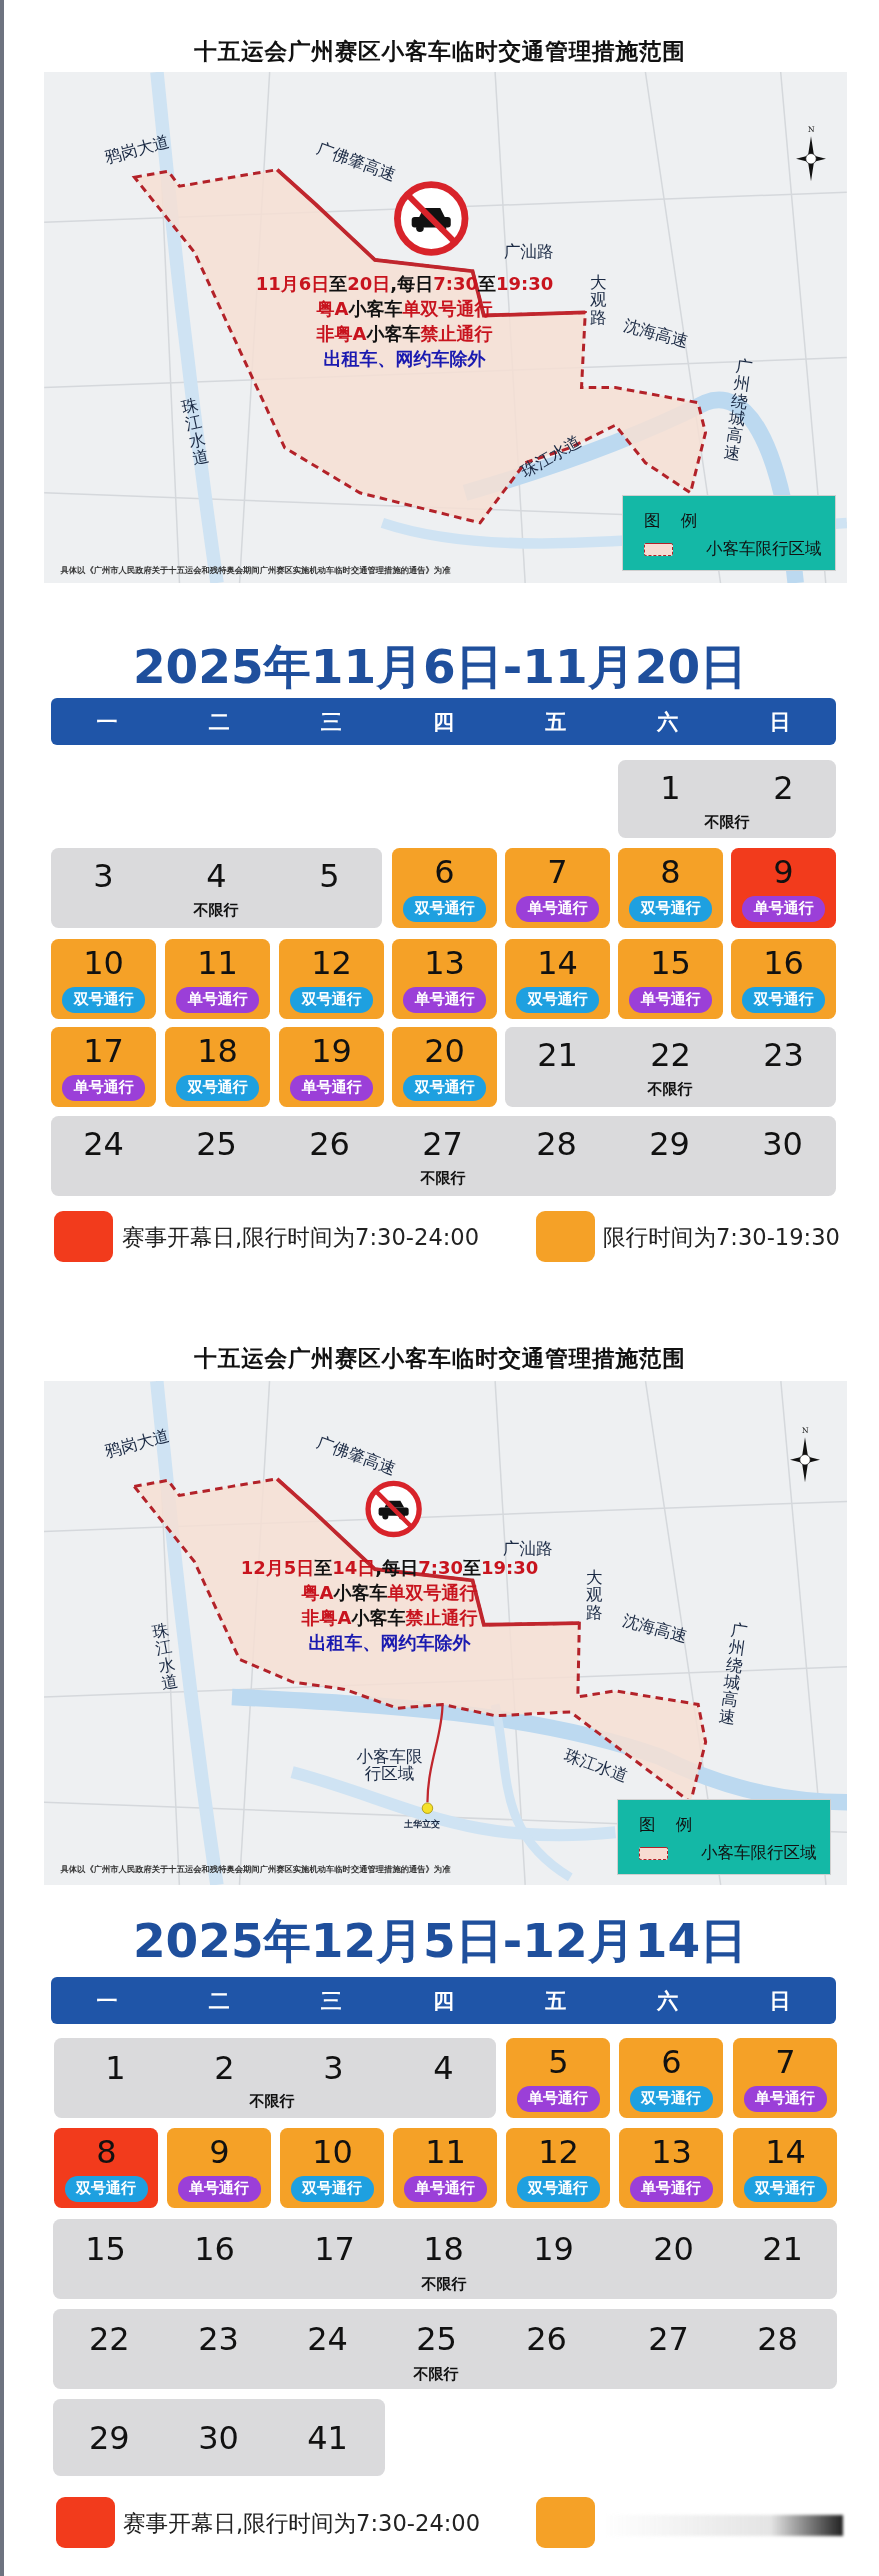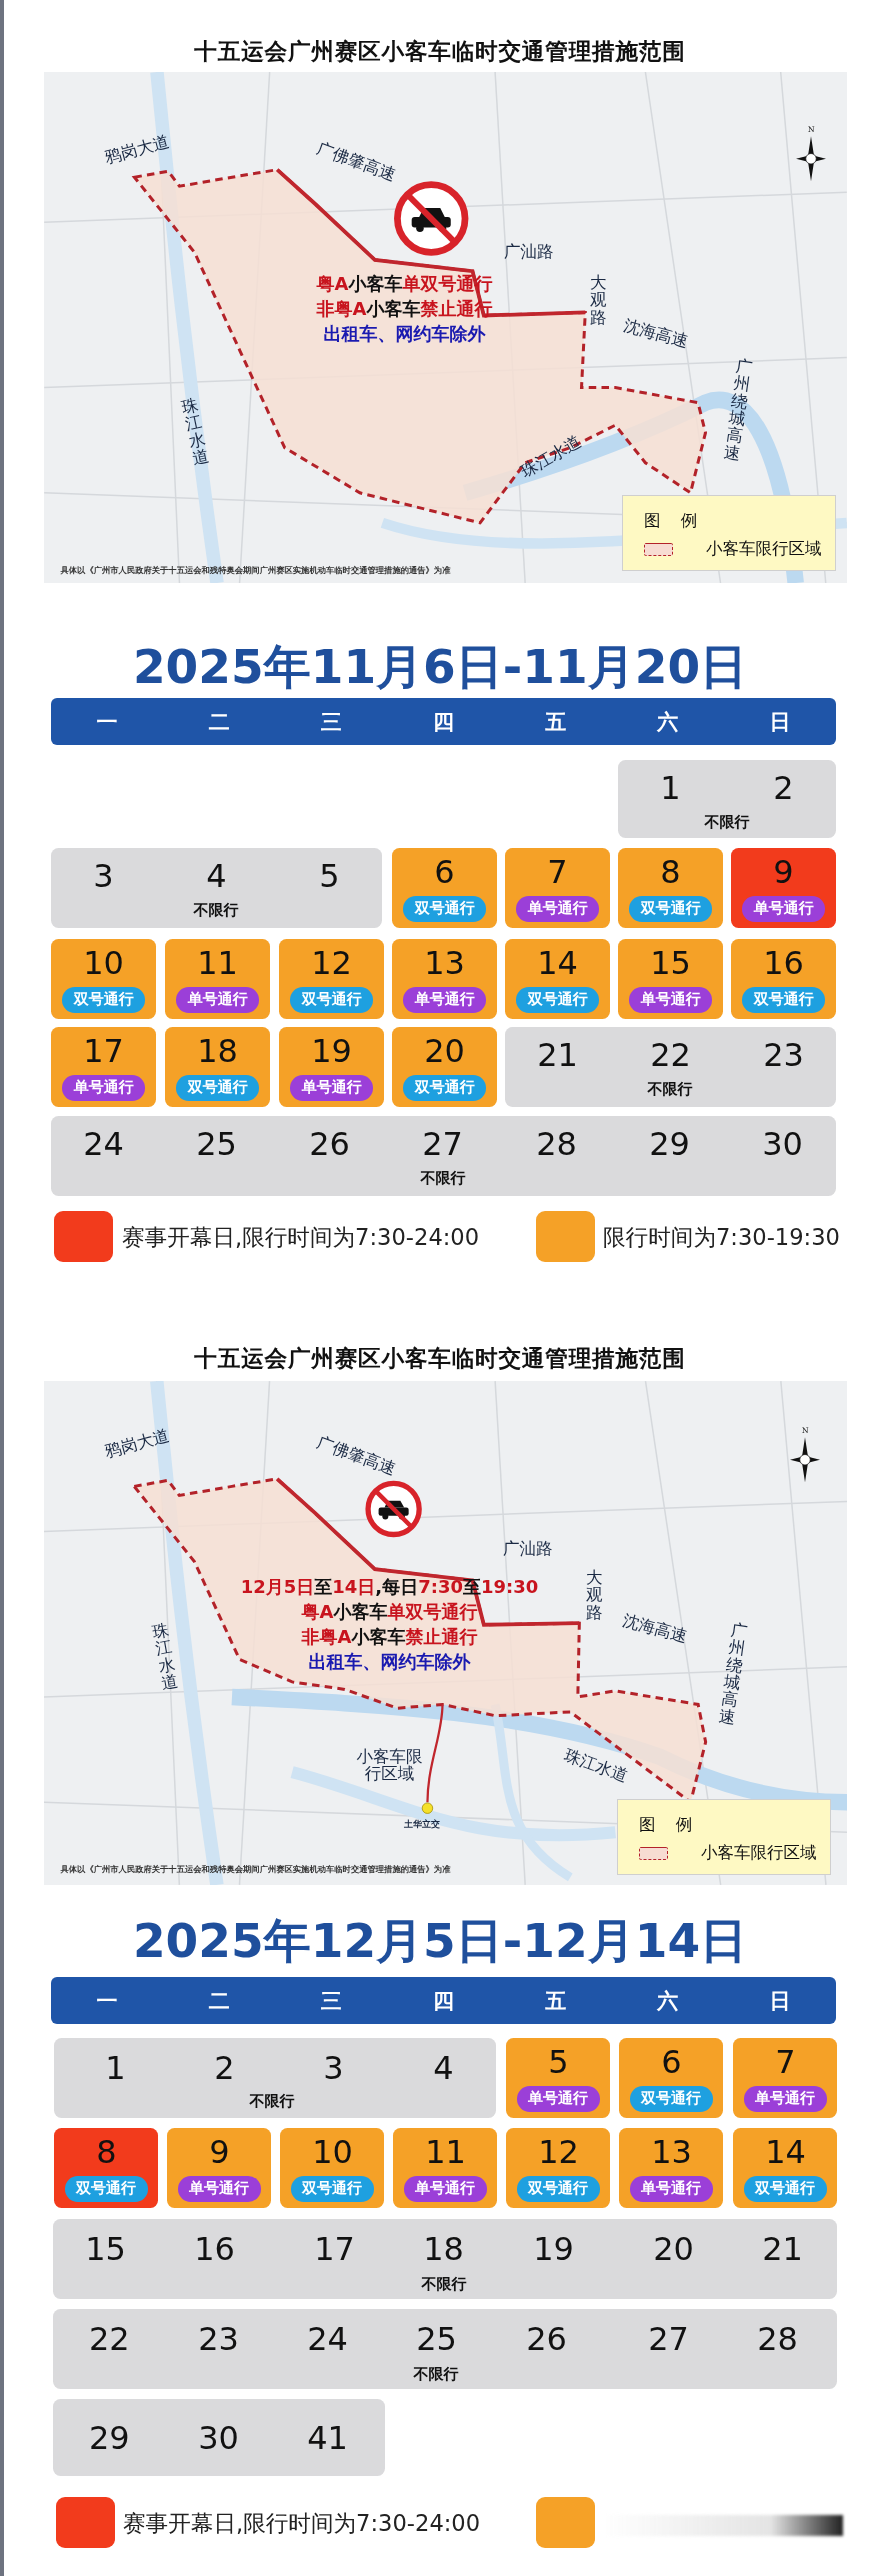--- a/index.html
+++ b/index.html
@@ -19,21 +19,21 @@
     background: #eef0f2; overflow: hidden;
   }
   .map svg { position: absolute; left: 0; top: 0; }
   .road-label { position: absolute; font-size: 16.5px; color: #1b2a44; line-height: 1.05; }
   .vert { width: 18px; word-break: break-all; }
   .notice { position: absolute; text-align: center; font-weight: bold; font-size: 18px; line-height: 25px; }
   .notice .r { color: #c8141e; }
   .notice .k { color: #111; }
   .notice .b { color: #1a1ab0; }
   .legend-box {
-    position: absolute; background: #fef9c3; border: 0.8px solid #cfcfcf;
+    position: absolute; background: #14b8a6; border: 0.8px solid #cfcfcf;
     width: 212px; height: 74px;
   }
   .legend-box .lt { position: absolute; left: 21px; top: 13.5px; font-size: 16.5px; letter-spacing: 7.5px; color: #111; }
   .legend-box .swatch {
     position: absolute; left: 21px; top: 47px; width: 27px; height: 10.5px;
     border: 1.5px dashed #b32229; border-top-style: solid; background: #f7dcd2; border-radius: 2.3px;
   }
   .legend-box .ll { position: absolute; left: 83px; top: 42px; font-size: 16.5px; color: #111; }
   .footnote { position: absolute; font-size: 8.3px; font-weight: bold; color: #333; }
   .compass { position: absolute; width: 30px; height: 53px; }
@@ -112,20 +112,23 @@
   <div class="road-label" style="left:60px; top:69px; transform:rotate(-15deg);">鸦岗大道</div>
   <div class="road-label" style="left:271px; top:81px; transform:rotate(20deg);">广佛肇高速</div>
   <div class="road-label" style="left:460px; top:171px;">广汕路</div>
   <div class="road-label vert" style="left:546px; top:202px;">大观路</div>
   <div class="road-label" style="left:579px; top:253px; transform:rotate(15deg);">沈海高速</div>
   <div class="road-label vert" style="left:143px; top:325px; transform:rotate(-12deg);">珠江水道</div>
   <div class="road-label" style="left:474px; top:376px; transform:rotate(-30deg);">珠江水道</div>
   <div class="road-label vert" style="left:686px; top:286px; transform:rotate(8deg);">广州绕城高速</div>
 
   <div class="notice" style="left:165px; top:199px; width:391px;">
+    <div>
+      <span class="r">11月6日</span><span class="k">至</span><span class="r">20日</span><span class="k">,每日</span><span class="r">7:30</span><span class="k">至</span><span class="r">19:30</span>
+    </div>
     <div>
       <span class="r">粤A</span><span class="k">小客车</span><span class="r">单双号通行</span>
     </div>
     <div>
       <span class="r">非粤A</span><span class="k">小客车</span><span class="r">禁止通行</span>
     </div>
     <div><span class="b">出租车、网约车除外</span></div>
   </div>
 
   <div class="compass" style="left:752px; top:53px;">
@@ -289,21 +292,21 @@
   <div class="road-label" style="left:271px; top:66px; transform:rotate(20deg);">广佛肇高速</div>
   <div class="road-label" style="left:459px; top:159px;">广汕路</div>
   <div class="road-label vert" style="left:542px; top:188px;">大观路</div>
   <div class="road-label" style="left:578px; top:239px; transform:rotate(15deg);">沈海高速</div>
   <div class="road-label vert" style="left:113px; top:241px; transform:rotate(-10deg);">珠江水道</div>
   <div class="road-label" style="left:519px; top:376px; transform:rotate(20deg);">珠江水道</div>
   <div class="road-label vert" style="left:681px; top:241px; transform:rotate(8deg);">广州绕城高速</div>
   <div class="road-label" style="left:308px; top:367px; width:75px; text-align:center;">小客车限行区域</div>
   <div class="road-label" style="left:360px; top:439px; font-size:9px; font-weight:bold;">土华立交</div>
 
-  <div class="notice" style="left:150px; top:174px; width:391px;margin-top:19px;">
+  <div class="notice" style="left:150px; top:174px; width:391px;">
     <div>
       <span class="r">12月5日</span><span class="k">至</span><span class="r">14日</span><span class="k">,每日</span><span class="r">7:30</span><span class="k">至</span><span class="r">19:30</span>
     </div>
     <div>
       <span class="r">粤A</span><span class="k">小客车</span><span class="r">单双号通行</span>
     </div>
     <div>
       <span class="r">非粤A</span><span class="k">小客车</span><span class="r">禁止通行</span>
     </div>
     <div><span class="b">出租车、网约车除外</span></div>

